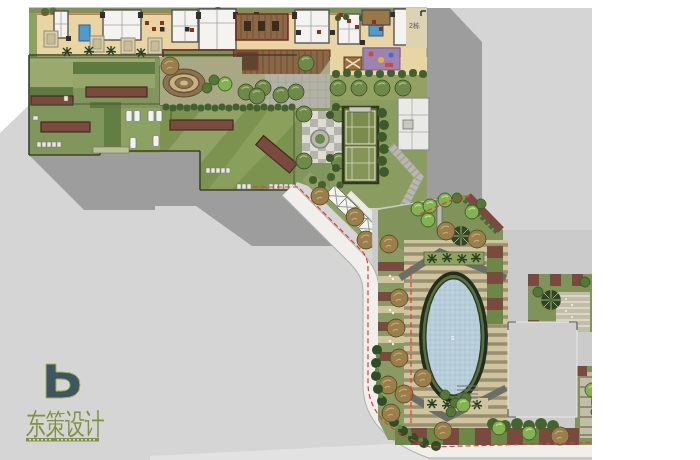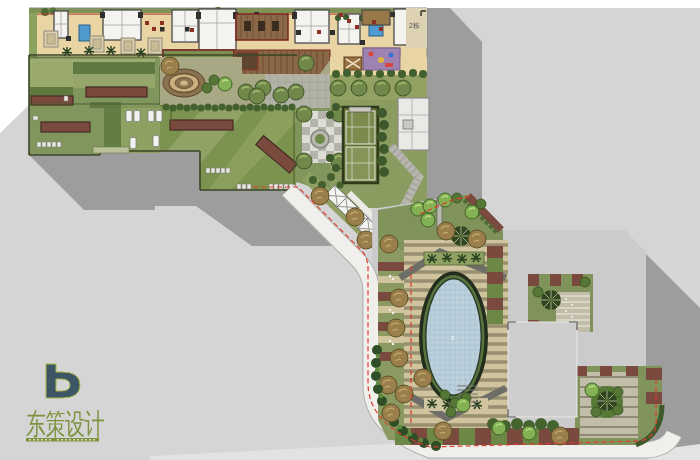--- a/index.html
+++ b/index.html
@@ -1,16 +1,16 @@
 <!DOCTYPE html>
 <html><head>
 <meta charset="utf-8">
 <style>
 html,body{margin:0;padding:0;background:#fff;}
-#wrap{position:relative;width:700px;height:460px;overflow:hidden;font-family:"Liberation Sans",sans-serif;}
+#wrap{position:relative;width:592px;height:460px;overflow:hidden;font-family:"Liberation Sans",sans-serif;}
 </style>
 </head>
 <body>
 <div id="wrap">
 <svg width="700" height="460" viewBox="0 0 700 460">
 <defs>
   <g id="treeA">
           <circle r="8" fill="#70894b" stroke="#41582a" stroke-width="1"></circle>
           <path d="M-4,-3 a5,5 0 0 1 7,-1" stroke="#a3bb70" stroke-width="1.5" fill="none"></path>
         </g>

